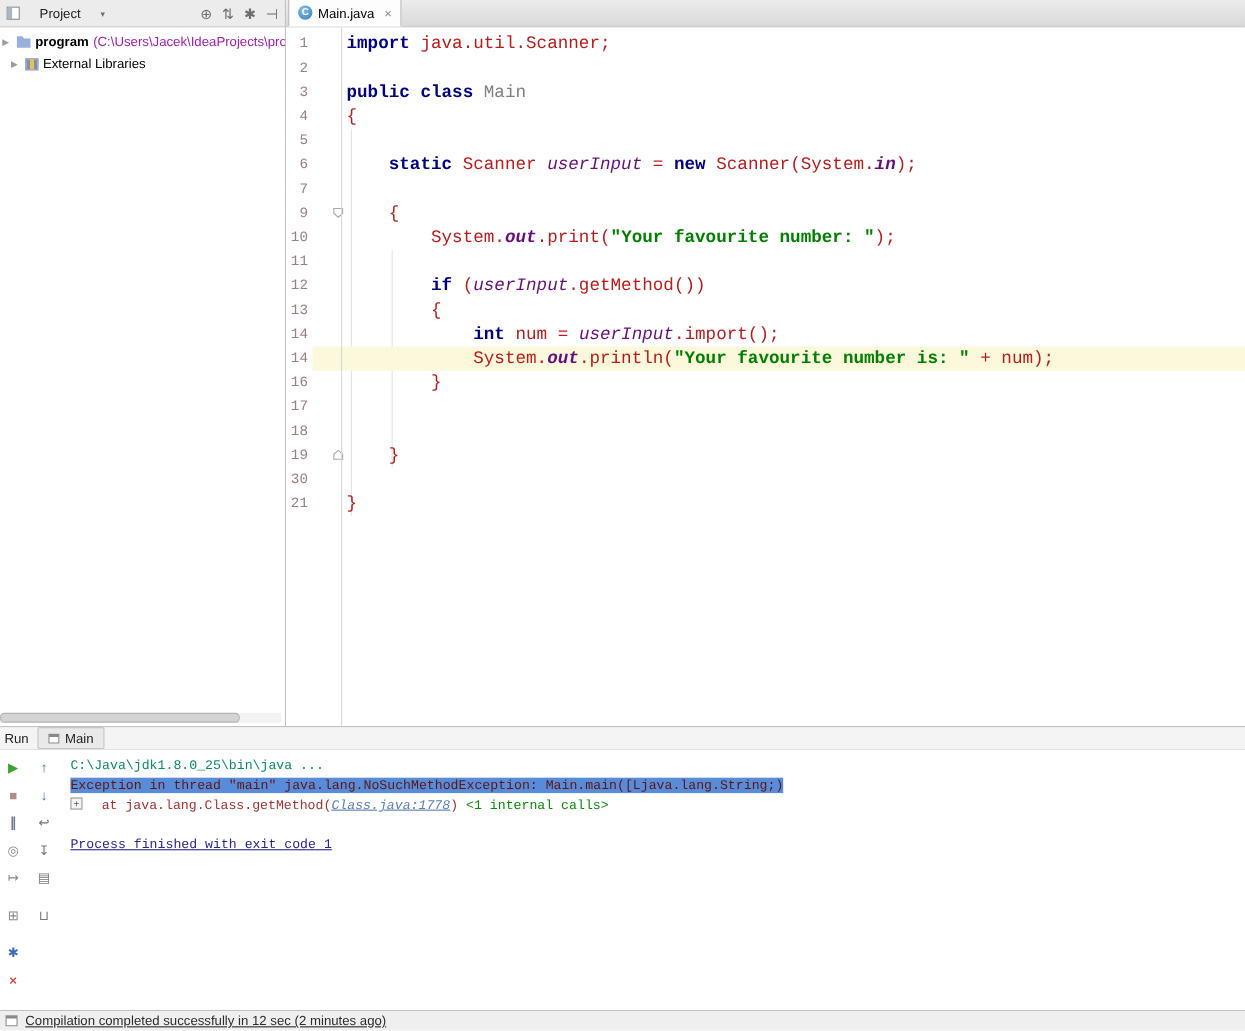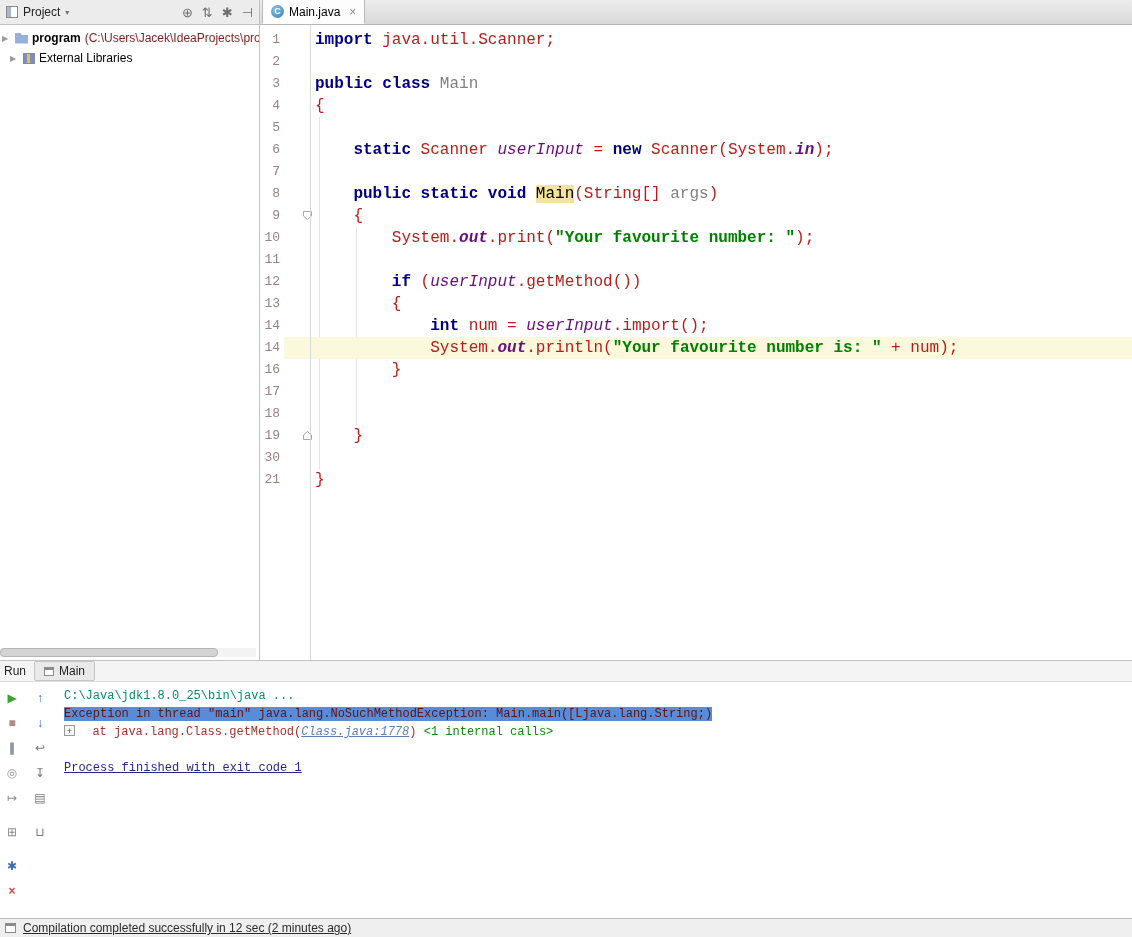--- a/index.html
+++ b/index.html
@@ -4,21 +4,21 @@
 <style>
   * { box-sizing: border-box; }
   body { margin:0; width:1132px; height:937px; overflow:hidden;
          font-family:"Liberation Sans", sans-serif; background:#fff; }
   #app { position:relative; width:1132px; height:937px; background:#fff; }
 
   
   .top { display:flex; height:25px; }
   .proj-header { width:260px; background:#ECECEC; border-bottom:1px solid #C2C2C2;
                  border-right:1px solid #C2C2C2; display:flex; align-items:center;
-                 padding:0 6px; gap:5px; font-size:12px; color:#222; }
+                 padding:0 6px; gap:18px; font-size:12px; color:#222; }
   .project-tool-icon { width:12px; height:12px; border:1px solid #8A8A8A; background:#fff;
                        box-shadow:inset 4px 0 0 #A8B6CC; }
   .caret { font-size:8px; color:#707070; }
   .ph-icons { margin-left:auto; display:flex; gap:9px; align-items:center;
               color:#6E6E6E; font-size:13px; }
   .ph-icons span { cursor:default; }
 
   .tabstrip { flex:1; background:linear-gradient(#ECECEC,#D9D9D9);
               border-bottom:1px solid #B8B8B8; display:flex; align-items:flex-end;
               padding-left:2px; }
@@ -37,21 +37,21 @@
                    background:#fff; font-size:12px; padding-top:3px; }
   .tree-row { display:flex; align-items:center; height:20px; gap:4px;
               white-space:nowrap; overflow:hidden; padding-left:2px; }
   .tree-row.indent { padding-left:10px; }
   .twisty { color:#9B9B9B; font-size:8px; width:9px; flex:none; }
   .folder-icon { width:13px; height:11px; flex:none; background:#9AB0DC;
                  clip-path:polygon(0 0,40% 0,52% 22%,100% 22%,100% 100%,0 100%); }
   .library-icon { width:12px; height:11px; flex:none; border:1px solid #8A8A8A;
                   background:linear-gradient(90deg,#7A8FC0 0 30%,#E8C24A 30% 65%,#7A8FC0 65% 100%); }
   .tree-label-bold { font-weight:bold; color:#000; }
-  .tree-path { color:#7f1d1d; }
+  .tree-path { color:#a21caf; }
   .hscroll { position:absolute; left:0; bottom:3px; height:9px; width:256px; background:#F3F3F3; }
   .hthumb { position:absolute; left:0; top:0; height:9px; width:218px;
             background:#D4D4D4; border:1px solid #B5B5B5; border-radius:4px; }
 
   
   .editor { flex:1; position:relative; overflow:hidden; padding-top:4px; background:#fff; }
   .gutter-sep { position:absolute; left:50px; top:0; bottom:0; width:1px;
                 background:#D8D8D8; z-index:3; }
   .guide { position:absolute; width:1px; background:#E4E4E4; z-index:0; }
   #guide1 { left:59px; top:92px;  height:352px; }
@@ -162,21 +162,20 @@
       <div class="guide" id="guide1"></div>
       <div class="guide" id="guide2"></div>
       <div id="ed-lines">
           <div class="ed-row"><span class="ln">1</span><span class="fold-col"></span><span class="code"><span class="tk-k">import</span><span class="tk-p"> java.util.Scanner;</span></span></div>
           <div class="ed-row"><span class="ln">2</span><span class="fold-col"></span><span class="code"></span></div>
           <div class="ed-row"><span class="ln">3</span><span class="fold-col"></span><span class="code"><span class="tk-k">public class</span><span class="tk-p"> </span><span class="tk-g">Main</span></span></div>
           <div class="ed-row"><span class="ln">4</span><span class="fold-col"></span><span class="code"><span class="tk-p">{</span></span></div>
           <div class="ed-row"><span class="ln">5</span><span class="fold-col"></span><span class="code"></span></div>
           <div class="ed-row"><span class="ln">6</span><span class="fold-col"></span><span class="code"><span class="tk-p">    </span><span class="tk-k">static</span><span class="tk-p"> Scanner </span><span class="tk-f">userInput</span><span class="tk-p"> = </span><span class="tk-k">new</span><span class="tk-p"> Scanner(System.</span><span class="tk-sf">in</span><span class="tk-p">);</span></span></div>
           <div class="ed-row"><span class="ln">7</span><span class="fold-col"></span><span class="code"></span></div>
-          <div class="ed-row"><span class="ln">8</span><span class="fold-col"></span><span class="code"><span class="tk-p">    </span><span class="tk-k">public static void</span><span class="tk-p"> </span><span class="tk-hl">Main</span><span class="tk-p">(String[] </span><span class="tk-g">args</span><span class="tk-p">)</span></span></div>
           <div class="ed-row"><span class="ln">9</span><span class="fold-col"><svg width="11" height="11" viewBox="0 0 11 11">
                 <path d="M1.5 1.5 h8 v4.5 l-4 3.5 l-4 -3.5 z" fill="#FFFFFF" stroke="#A9A9A9"></path>
               </svg></span><span class="code"><span class="tk-p">    {</span></span></div>
           <div class="ed-row"><span class="ln">10</span><span class="fold-col"></span><span class="code"><span class="tk-p">        System.</span><span class="tk-sf">out</span><span class="tk-p">.print(</span><span class="tk-s">"Your favourite number: "</span><span class="tk-p">);</span></span></div>
           <div class="ed-row"><span class="ln">11</span><span class="fold-col"></span><span class="code"></span></div>
           <div class="ed-row"><span class="ln">12</span><span class="fold-col"></span><span class="code"><span class="tk-p">        </span><span class="tk-k">if</span><span class="tk-p"> (</span><span class="tk-f">userInput</span><span class="tk-p">.getMethod())</span></span></div>
           <div class="ed-row"><span class="ln">13</span><span class="fold-col"></span><span class="code"><span class="tk-p">        {</span></span></div>
           <div class="ed-row"><span class="ln">14</span><span class="fold-col"></span><span class="code"><span class="tk-p">            </span><span class="tk-k">int</span><span class="tk-p"> num = </span><span class="tk-f">userInput</span><span class="tk-p">.import();</span></span></div>
           <div class="ed-row"><div class="cur-line-bg"></div><span class="ln">14</span><span class="fold-col"></span><span class="code"><span class="tk-p">            System.</span><span class="tk-sf">out</span><span class="tk-p">.println(</span><span class="tk-s">"Your favourite number is: "</span><span class="tk-p"> + num);</span></span></div>
           <div class="ed-row"><span class="ln">16</span><span class="fold-col"></span><span class="code"><span class="tk-p">        }</span></span></div>

